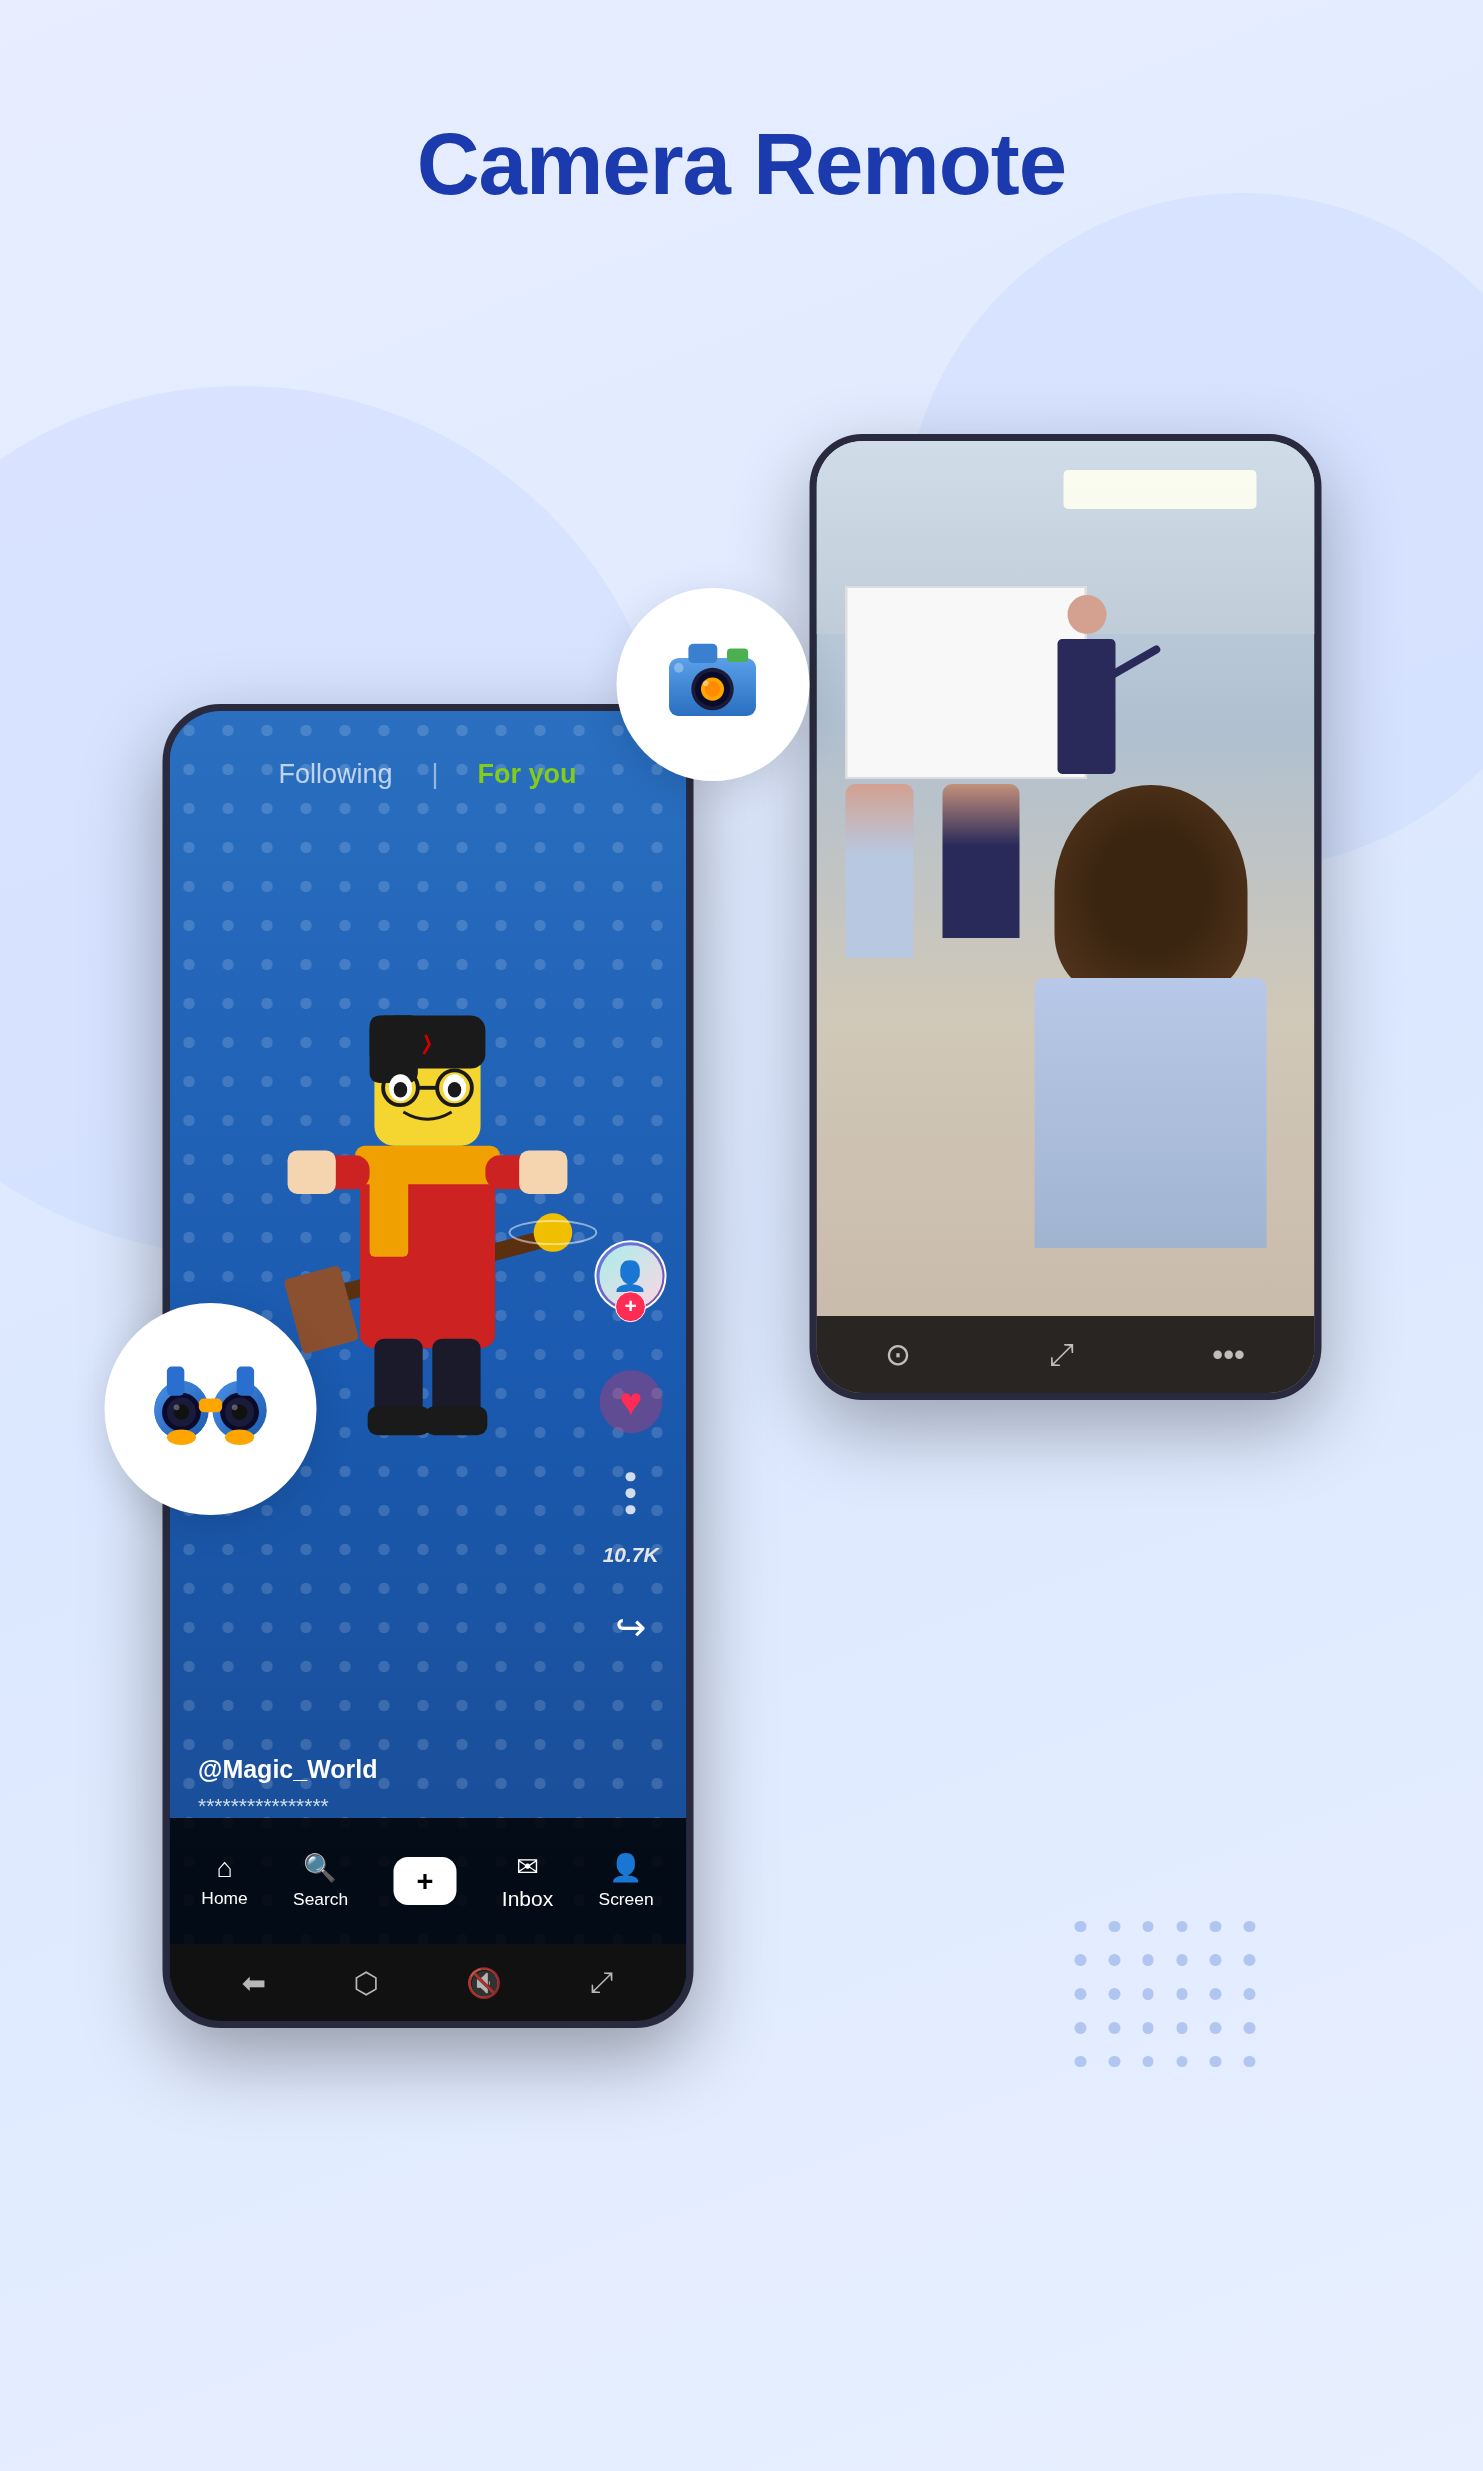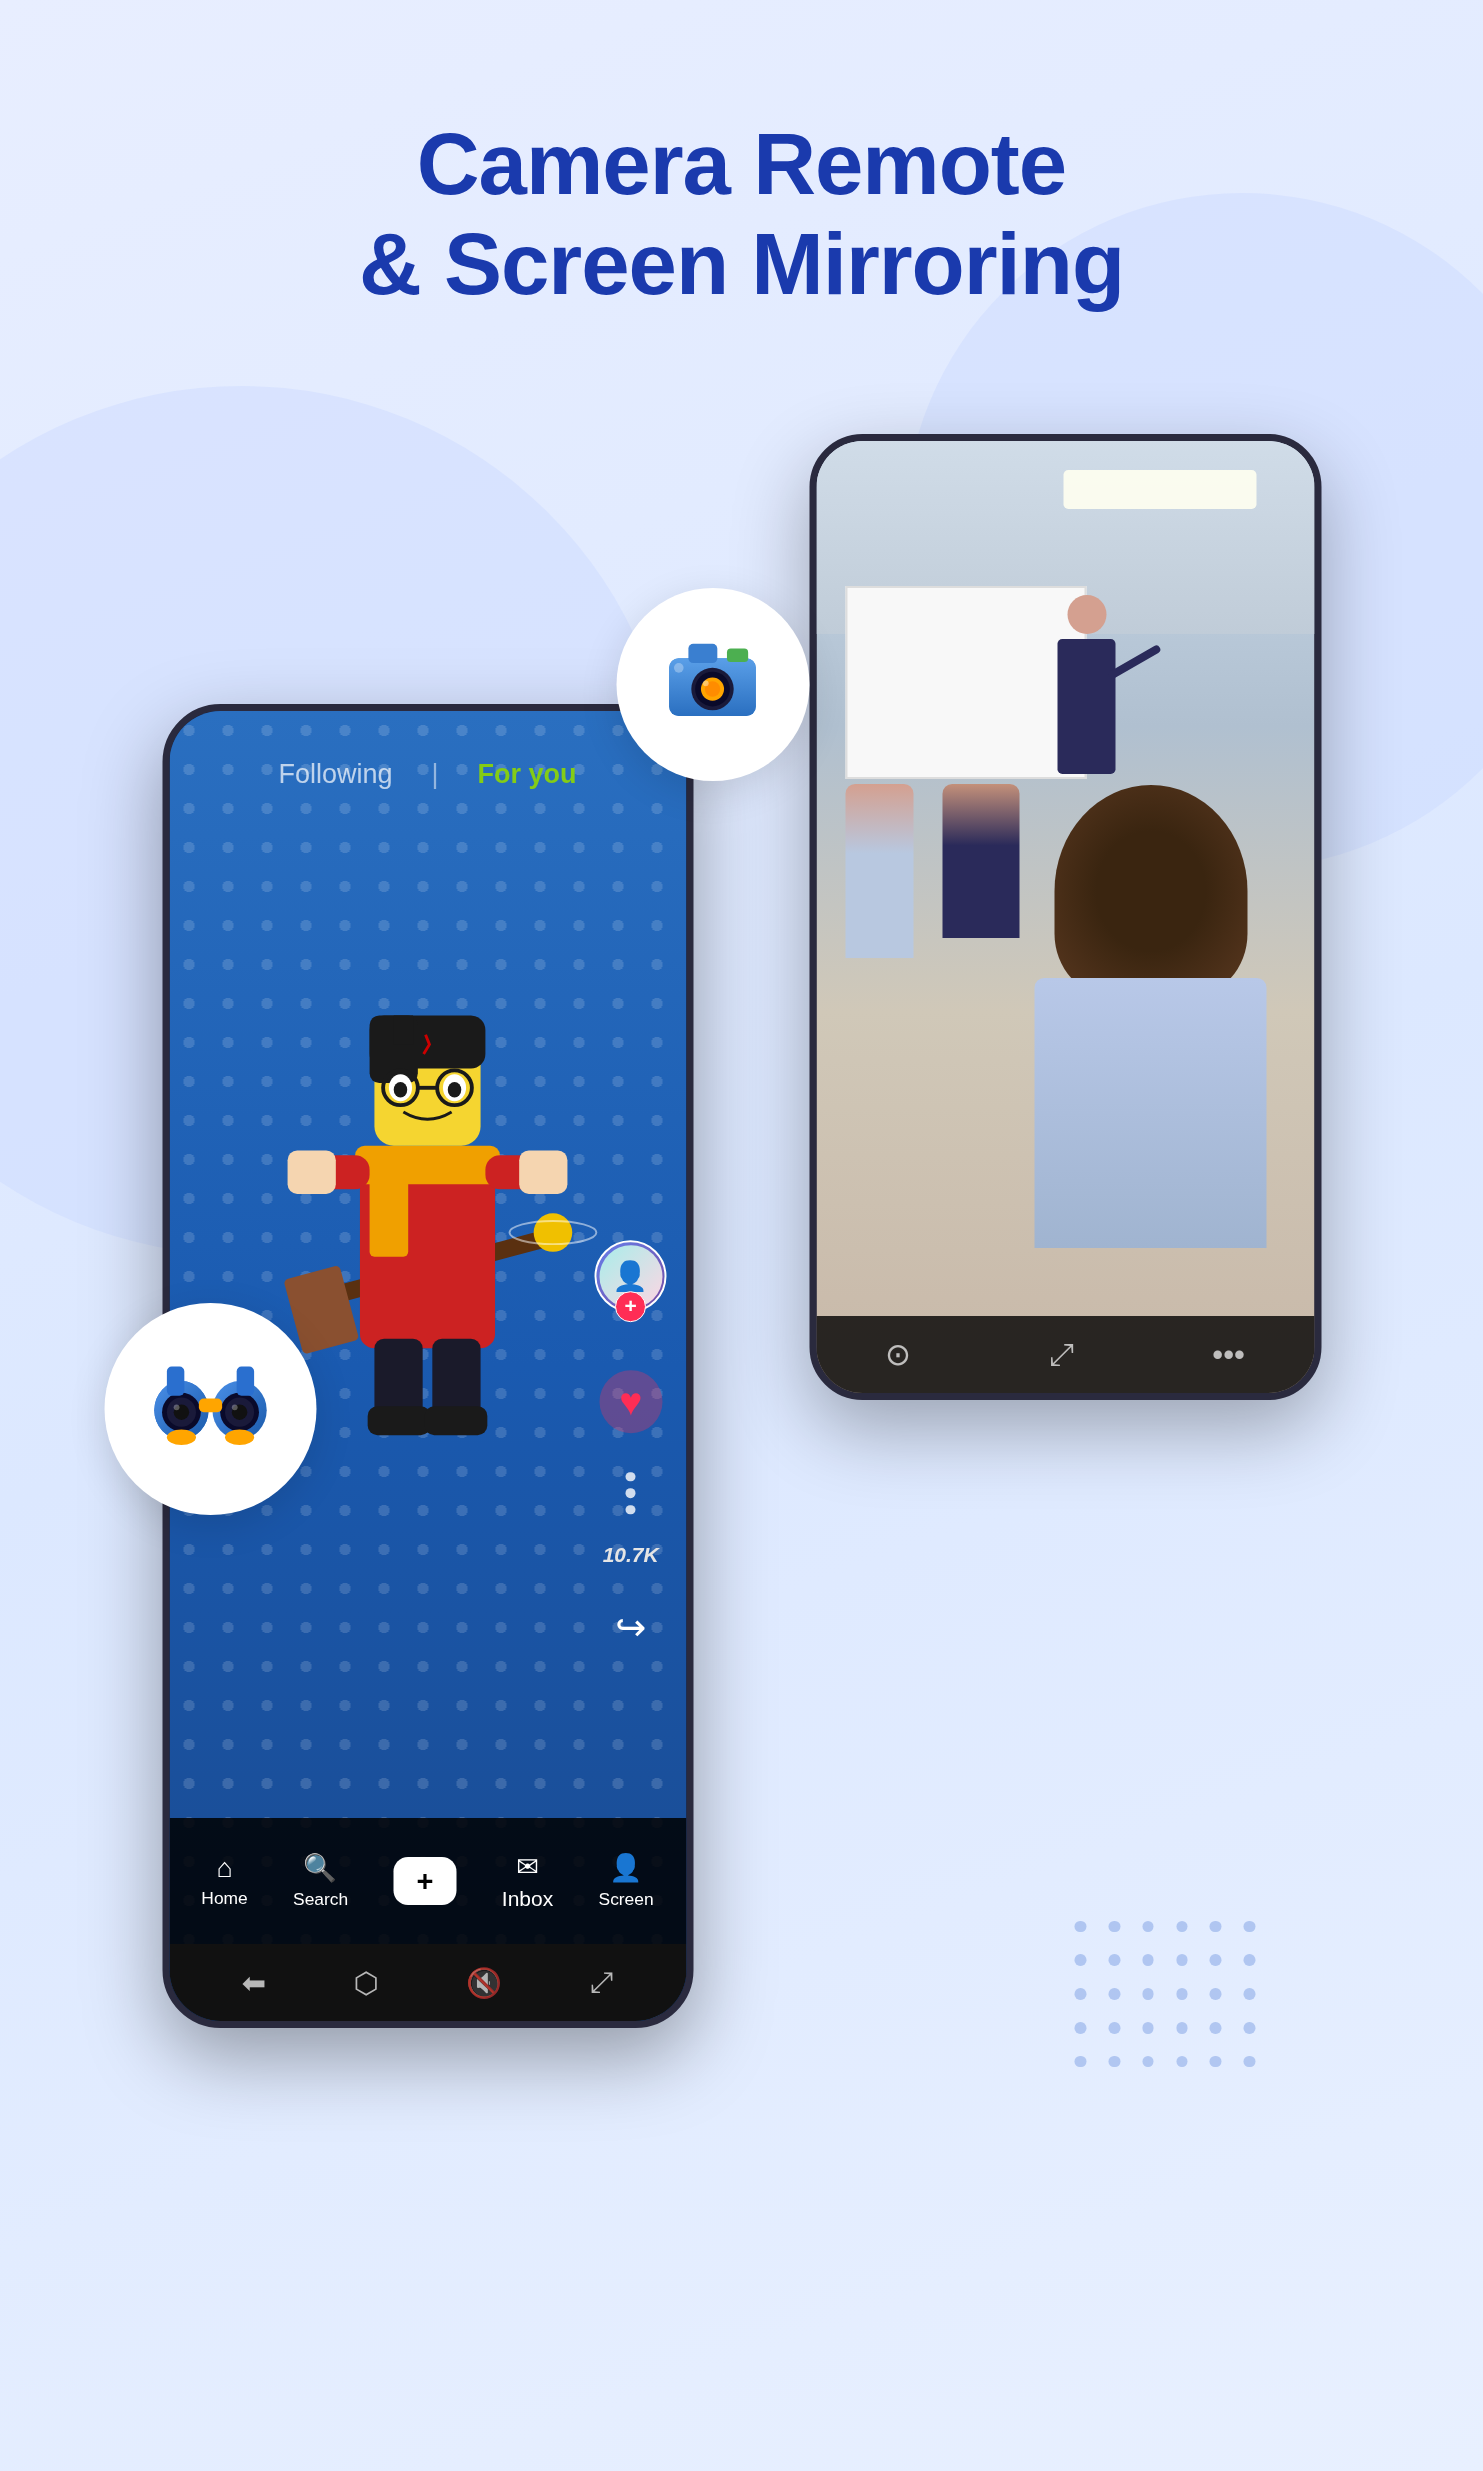--- a/index.html
+++ b/index.html
@@ -535,21 +535,20 @@
   </style>
 </head>
 <body>
 
 <div class="bg-blob bg-blob-1"></div>
 <div class="bg-blob bg-blob-2"></div>
 
 <div class="header">
   <div class="header-title">
     <div>Camera Remote</div>
-    <div>&amp; Screen Mirroring</div>
   </div>
 </div>
 
 <div class="phones-container">
 
   <div class="camera-icon-container">
     <span class="camera-emoji">
       
       <svg width="106" height="87" viewBox="0 0 110 90" xmlns="http://www.w3.org/2000/svg">
         <rect x="10" y="25" width="90" height="60" rx="10" fill="#4a90d9"></rect>
@@ -694,20 +693,24 @@
           </div>
         </div>
 
         <div class="action-count" style="font-size:21px;color:#e5e5e5;font-style:italic;">10.7K</div>
 
         <div class="action-btn">
           <div class="action-icon" style="background:transparent; color:white; font-size:37px;">↪</div>
         </div>
       </div>
 
+      <div class="phone-bottom-content">
+        <div class="username">@Magic_World</div>
+        <div class="description">****************</div>
+      </div>
 
       <div class="phone-bottom-nav">
         <div class="nav-item">
           <div class="nav-icon">⌂</div>
           <span style="font-size:17.4px;">Home</span>
         </div>
         <div class="nav-item">
           <div class="nav-icon">🔍</div>
           <span style="font-size:17.4px;">Search</span>
         </div>

